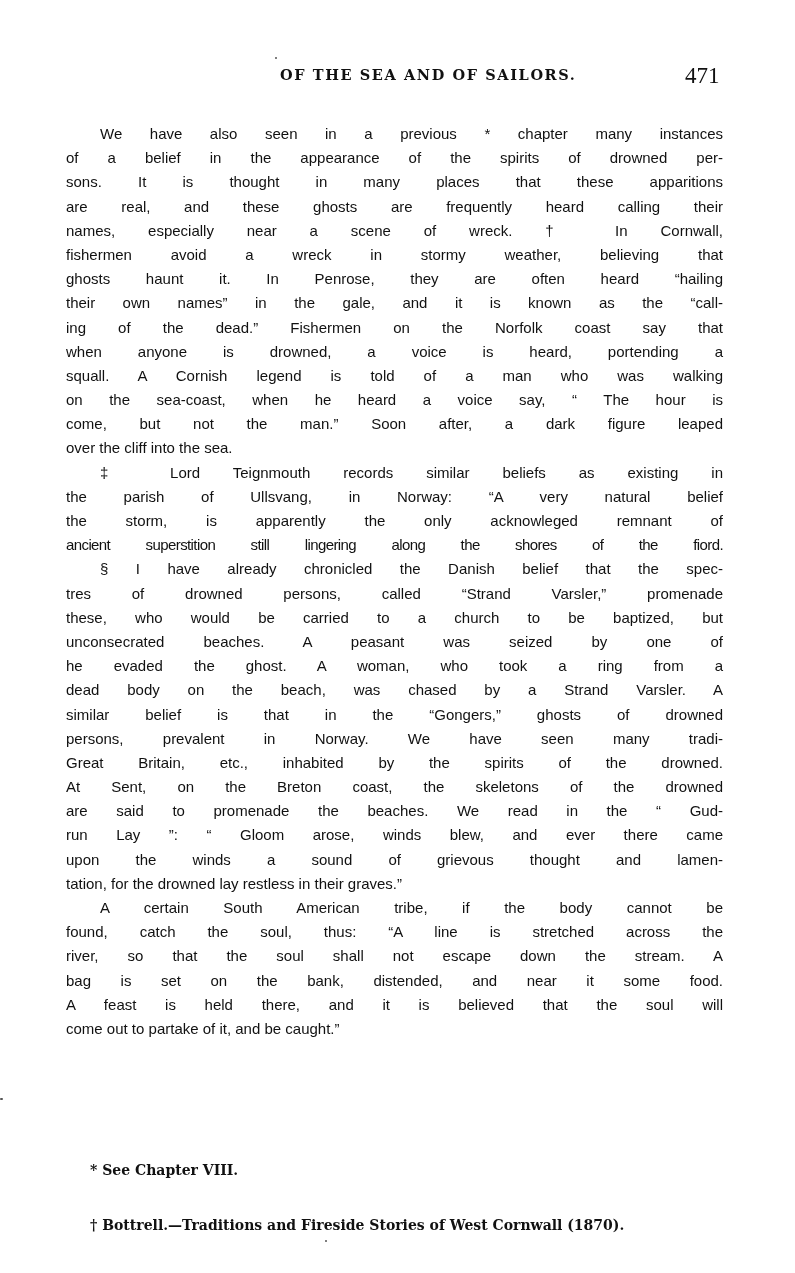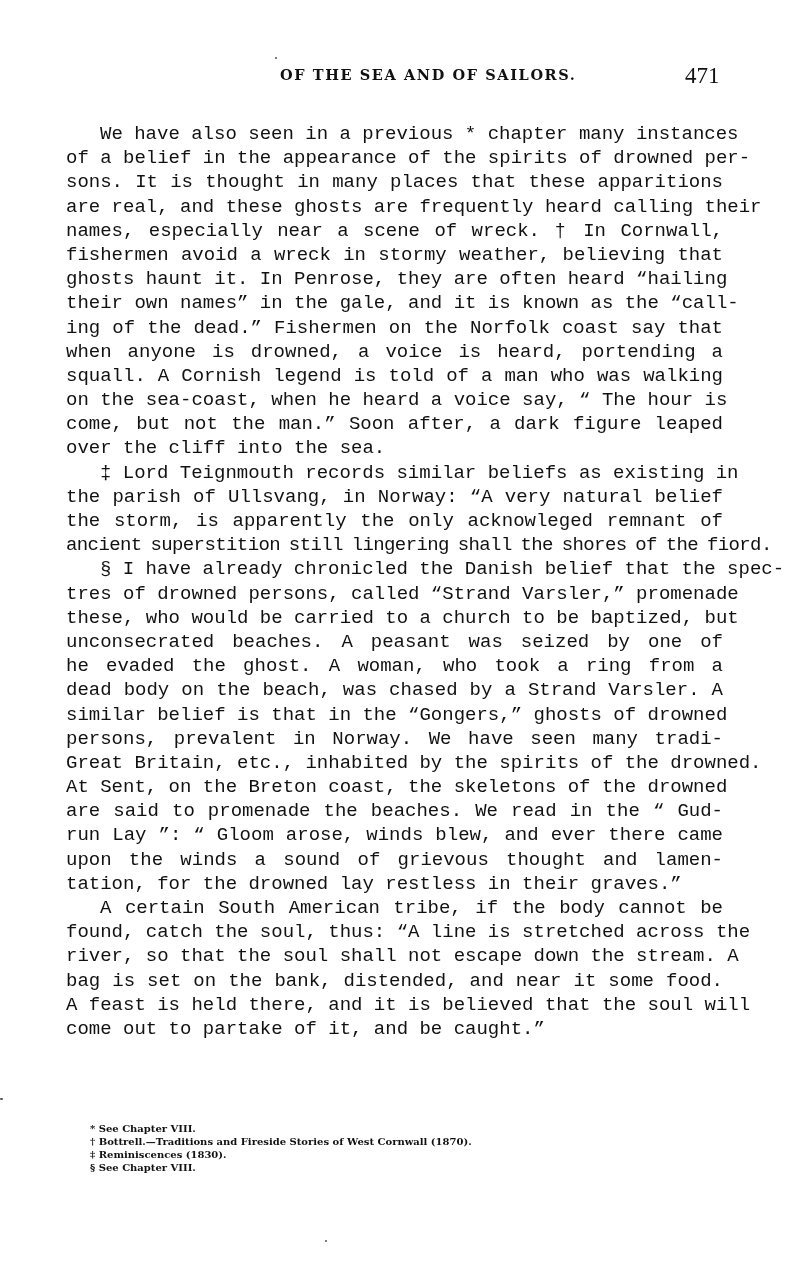--- a/index.html
+++ b/index.html
@@ -10,30 +10,30 @@
     font-family: "DejaVu Serif", serif; font-weight: bold;
     font-size: 14.5px; letter-spacing: 1.6px; color: #111; margin-left: 46px;
   }
   .page-number {
     position: absolute; top: 63px; left: 685px;
     font-family: "Liberation Serif", serif; font-weight: normal;
     font-size: 23px; color: #111;
   }
   .body-text { position: absolute; left: 66px; top: 122px; width: 657px; }
   .line {
-    font-family: Liberation Mono, monospace; font-size: 19px;
+    font-family: Liberation Sans, sans-serif; font-size: 15px;
     line-height: 24.2px; height: 24.2px; color: #111;
     text-align: justify; text-align-last: justify; white-space: nowrap;
   }
   .line.indent { padding-left: 34px; }
   .line.last { text-align-last: left; }
   .footnotes { position: absolute; left: 90px; top: 1122px; }
   .fn {
     font-family: "DejaVu Serif", serif; font-weight: bold;
-    font-size: 10px; line-height: 13px; color: #111; white-space: nowrap;
+    font-size: 14px; line-height: 13px; color: #111; white-space: nowrap; margin-top: 42px;
   }
   .speck { position: absolute; width: 2px; height: 2px; background: #555; border-radius: 1px; }
 </style>
 </head>
 <body>
 
 <div class="page">
 
   <div class="running-head">OF THE SEA AND OF SAILORS.</div>
   <div class="page-number">471</div>
@@ -54,21 +54,21 @@
       <div class="line">squall. A Cornish legend is told of a man who was walking</div>
       <div class="line">on the sea-coast, when he heard a voice say, “ The hour is</div>
       <div class="line">come, but not the man.” Soon after, a dark figure leaped</div>
       <div class="line last">over the cliff into the sea.</div>
     </div>
 
     <div>
       <div class="line indent">‡ Lord Teignmouth records similar beliefs as existing in</div>
       <div class="line">the parish of Ullsvang, in Norway: “A very natural belief</div>
       <div class="line">the storm, is apparently the only acknowleged remnant of</div>
-      <div class="line" style="letter-spacing:-0.6px;word-spacing:-2px">ancient superstition still lingering shall the shores of the fiord.</div>
+      <div class="line" style="letter-spacing:-0.6px;word-spacing:-2px">ancient superstition still lingering along the shores of the fiord.</div>
     </div>
 
     <div>
       <div class="line indent">§ I have already chronicled the Danish belief that the spec-</div>
       <div class="line">tres of drowned persons, called “Strand Varsler,” promenade</div>
       <div class="line">these, who would be carried to a church to be baptized, but</div>
       <div class="line">unconsecrated beaches. A peasant was seized by one of</div>
       <div class="line">he evaded the ghost. A woman, who took a ring from a</div>
       <div class="line">dead body on the beach, was chased by a Strand Varsler. A</div>
       <div class="line">similar belief is that in the “Gongers,” ghosts of drowned</div>

